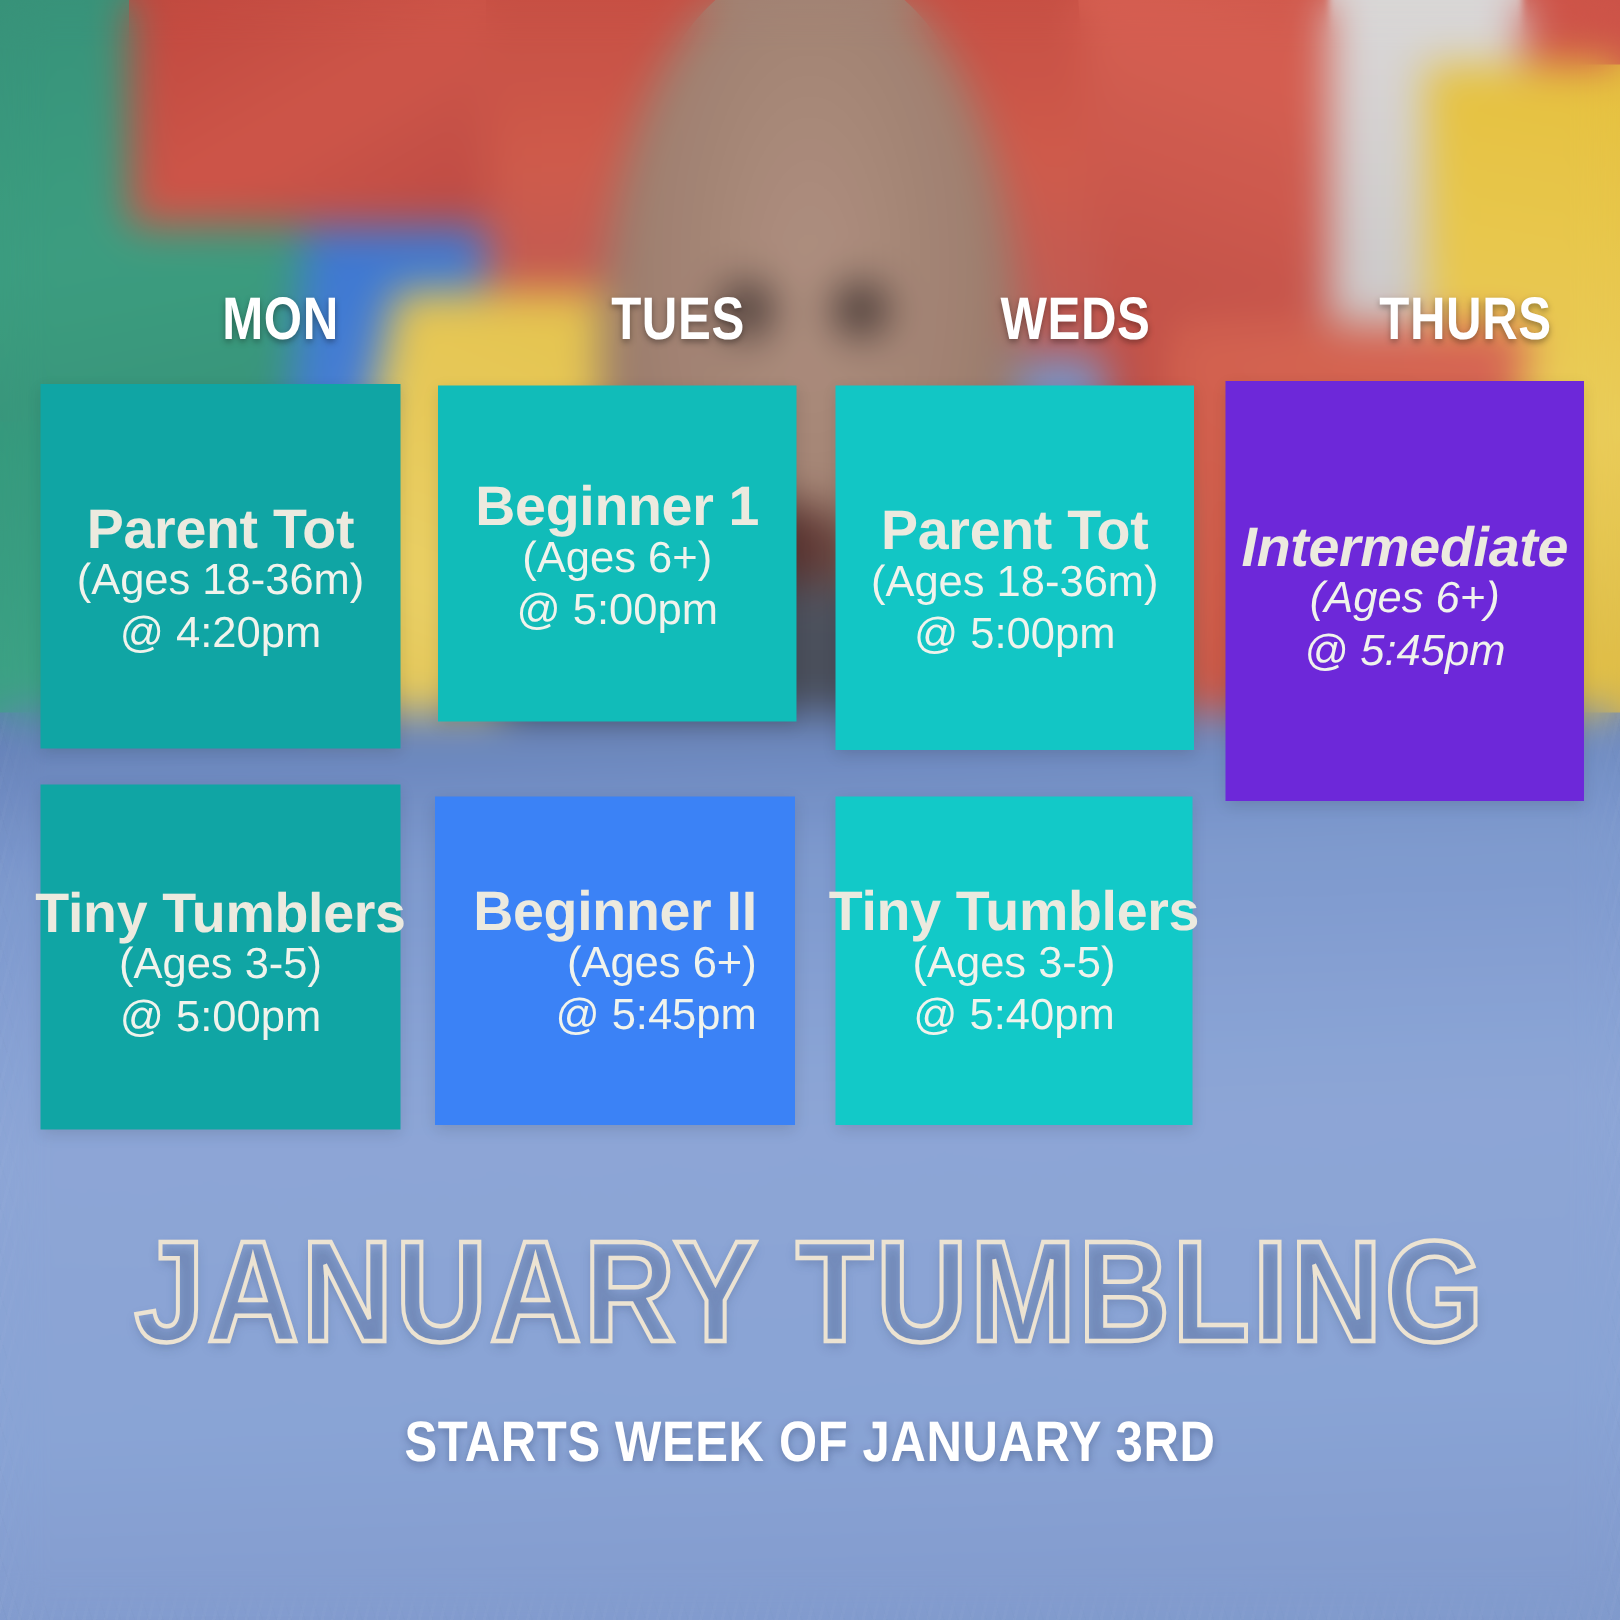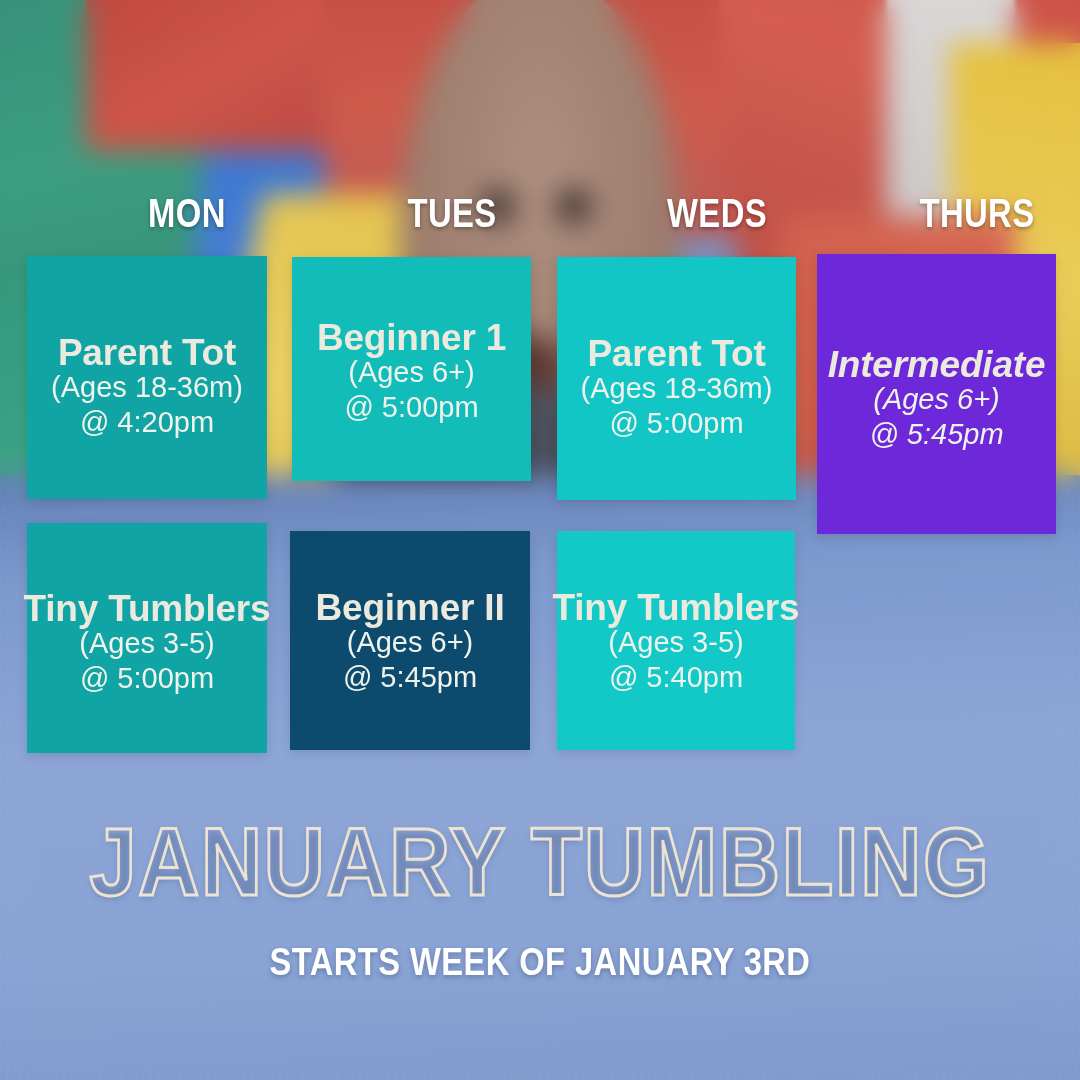--- a/index.html
+++ b/index.html
@@ -170,21 +170,21 @@
   }
 
   
   .card.r0c0 { left: 27px;  top: 256px; width: 240px; height: 243px; background:#10a5a4; }
   .card.r0c1 { left: 292px; top: 257px; width: 239px; height: 224px; background:#11bcb9; }
   .card.r0c2 { left: 557px; top: 257px; width: 239px; height: 243px; background:#12c6c5; }
   .card.r0c3 { left: 817px; top: 254px; width: 239px; height: 280px; background:#6d28d9;font-style:italic; }
 
   
   .card.r1c0 { left: 27px;  top: 523px; width: 240px; height: 230px; background:#10a5a4; }
-  .card.r1c1 { left: 290px; top: 531px; width: 240px; height: 219px; background:#0c4a6e; }
+  .card.r1c1 { left: 290px; top: 531px; width: 240px; height: 219px; background:#3b82f6;text-align:right; }
   .card.r1c2 { left: 557px; top: 531px; width: 238px; height: 219px; background:#12c9c8; }
 
   
   .card.r0c0 .inner { transform: translateY(10px); }
   .card.r0c1 .inner { transform: translateY(4px); }
   .card.r0c2 .inner { transform: translateY(10px); }
   .card.r0c3 .inner { transform: translateY(6px); }
   .card.r1c0 .inner { transform: translateY(6px); }
   .card.r1c1 .inner { transform: translateY(2px); }
   .card.r1c2 .inner { transform: translateY(2px); }

